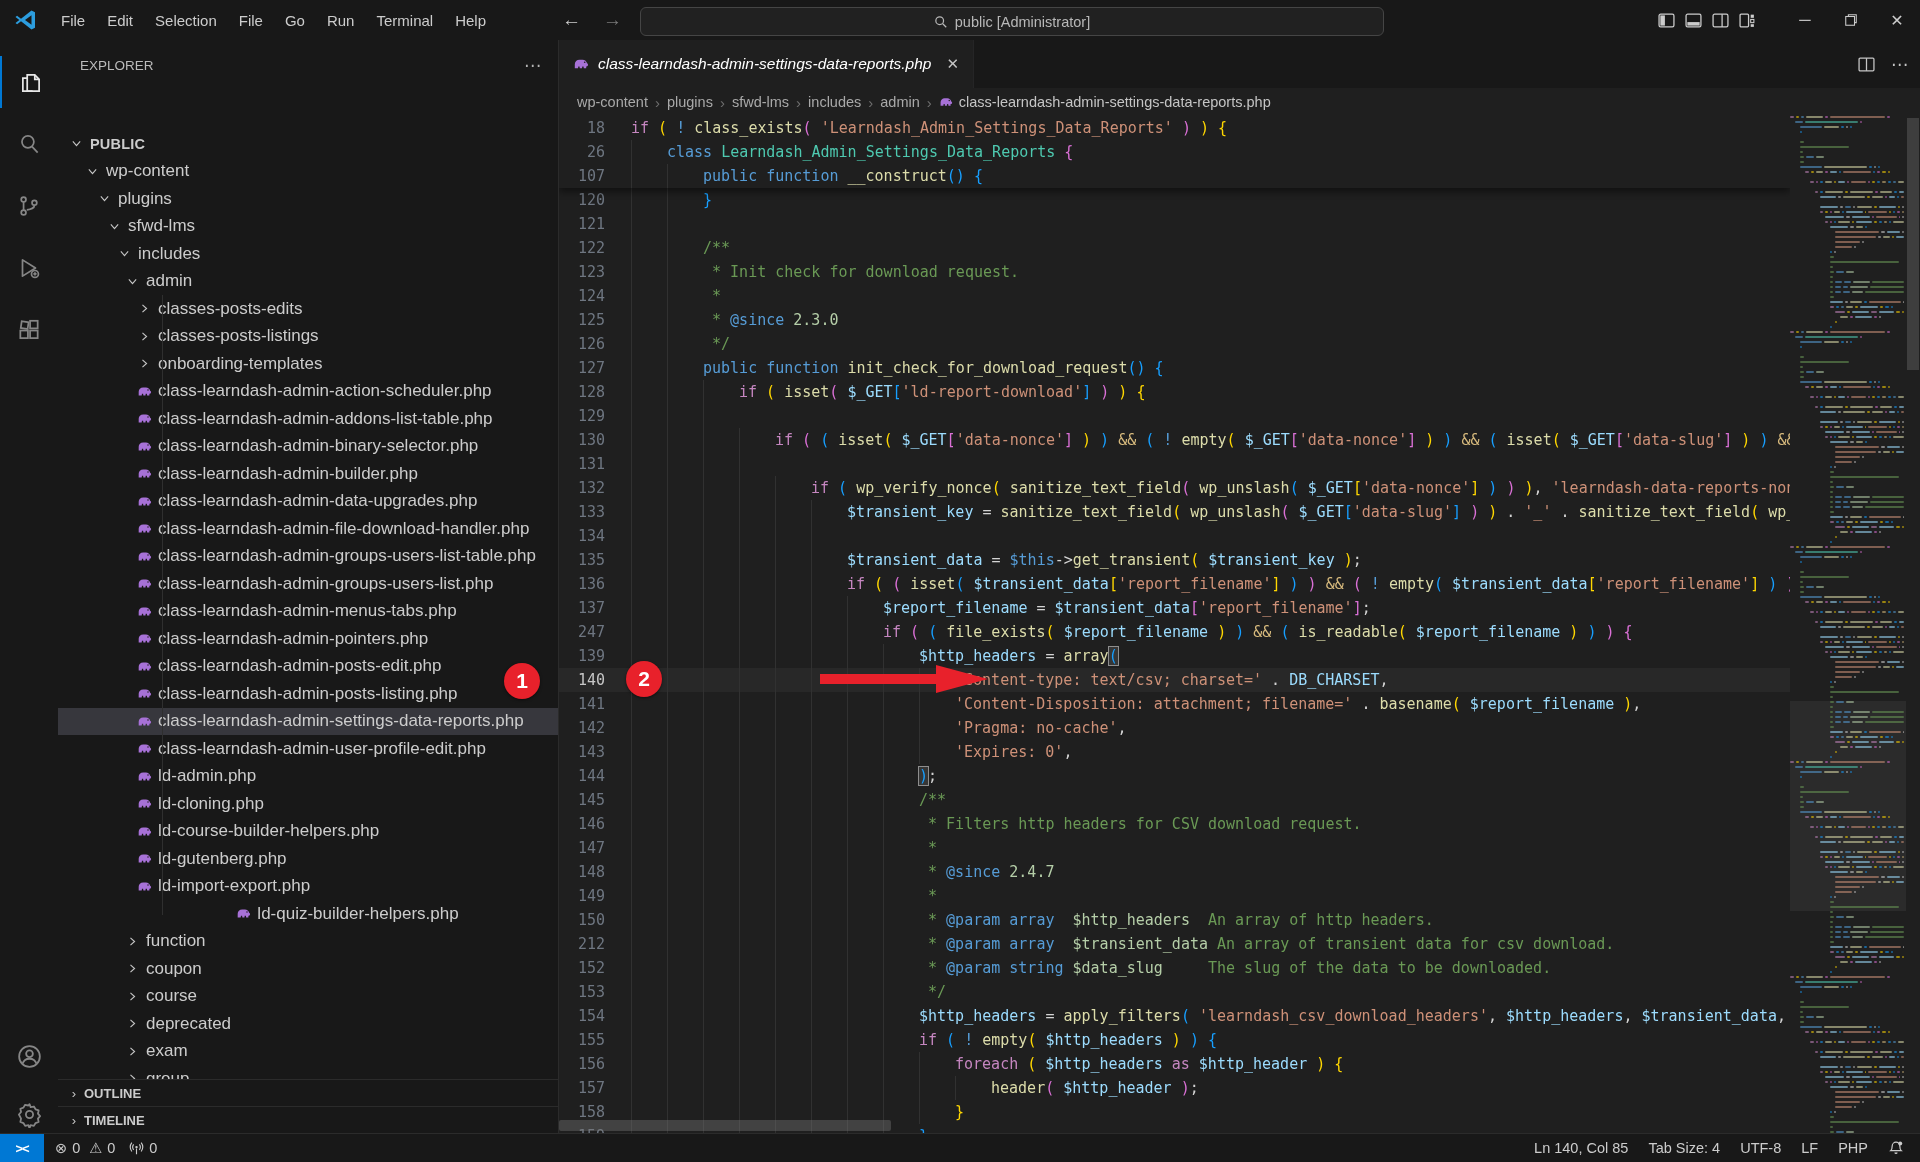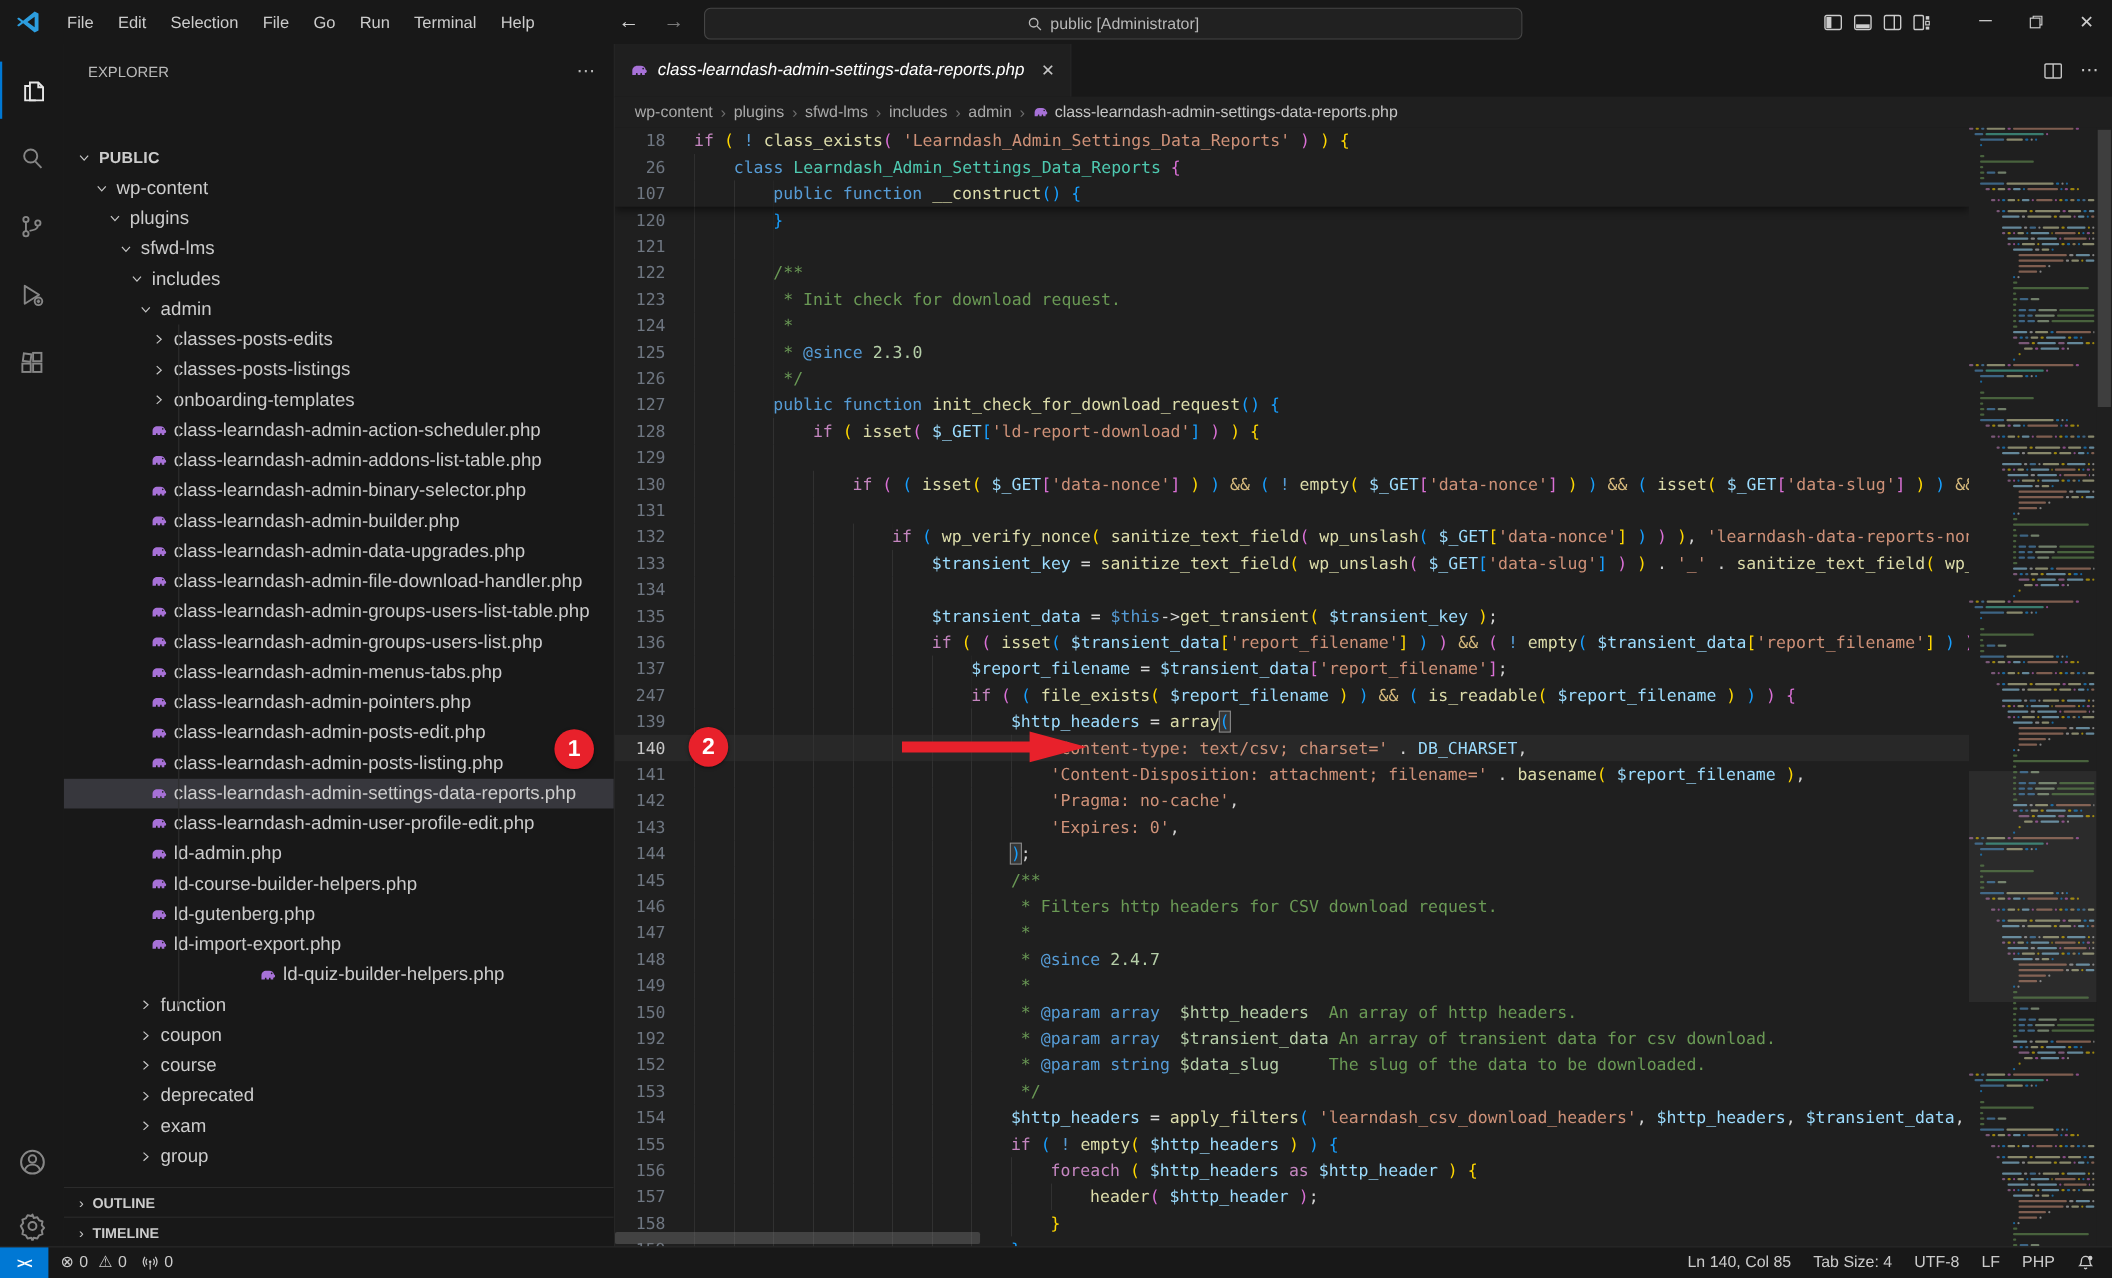--- a/index.html
+++ b/index.html
@@ -403,20 +403,29 @@
           </span>
           <span class="lbl">ld-admin.php</span>
         </div>
         <div class="trow" style="padding-left: 76px;">
           <span class="ficon">
             <svg width="15" height="15" viewBox="0 0 16 16">
               <path fill="#A771D7" d="M1.8 12.2V8.3c0-2.6 2-4.6 4.7-4.6h3c2.3 0 4.2 1.5 4.5 3.6.6.2 1 .8 1 1.5 0 .9-.7 1.6-1.6 1.6h-.2v1.8h-2.4l-.3-1.8H9.3l-.3 1.8H6.8l-.3-1.8H5.3l-.3 1.8H1.8z"></path>
               <circle cx="11.7" cy="6.3" r=".8" fill="#1f1f1f"></circle>
             </svg>
           </span>
+          <span class="lbl">ld-cloning.php</span>
+        </div>
+        <div class="trow" style="padding-left: 76px;">
+          <span class="ficon">
+            <svg width="15" height="15" viewBox="0 0 16 16">
+              <path fill="#A771D7" d="M1.8 12.2V8.3c0-2.6 2-4.6 4.7-4.6h3c2.3 0 4.2 1.5 4.5 3.6.6.2 1 .8 1 1.5 0 .9-.7 1.6-1.6 1.6h-.2v1.8h-2.4l-.3-1.8H9.3l-.3 1.8H6.8l-.3-1.8H5.3l-.3 1.8H1.8z"></path>
+              <circle cx="11.7" cy="6.3" r=".8" fill="#1f1f1f"></circle>
+            </svg>
+          </span>
           <span class="lbl">ld-course-builder-helpers.php</span>
         </div>
         <div class="trow" style="padding-left: 76px;">
           <span class="ficon">
             <svg width="15" height="15" viewBox="0 0 16 16">
               <path fill="#A771D7" d="M1.8 12.2V8.3c0-2.6 2-4.6 4.7-4.6h3c2.3 0 4.2 1.5 4.5 3.6.6.2 1 .8 1 1.5 0 .9-.7 1.6-1.6 1.6h-.2v1.8h-2.4l-.3-1.8H9.3l-.3 1.8H6.8l-.3-1.8H5.3l-.3 1.8H1.8z"></path>
               <circle cx="11.7" cy="6.3" r=".8" fill="#1f1f1f"></circle>
             </svg>
           </span>
           <span class="lbl">ld-gutenberg.php</span>
@@ -706,21 +715,21 @@
             <span class="ln">149</span>
             <span class="ind" style="width: 288px;"></span>
             <span class="ct"><span style="color: rgb(106, 153, 85);"> *</span></span>
           </div>
           <div class="cl">
             <span class="ln">150</span>
             <span class="ind" style="width: 288px;"></span>
             <span class="ct"><span style="color: rgb(106, 153, 85);"> * </span><span style="color: rgb(86, 156, 214);">@param</span><span style="color: rgb(86, 156, 214);"> array</span><span style="color: rgb(181, 206, 168);">  $http_headers</span><span style="color: rgb(106, 153, 85);">  An array of http headers.</span></span>
           </div>
           <div class="cl">
-            <span class="ln">192</span>
+            <span class="ln">212</span>
             <span class="ind" style="width: 288px;"></span>
             <span class="ct"><span style="color: rgb(106, 153, 85);"> * </span><span style="color: rgb(86, 156, 214);">@param</span><span style="color: rgb(86, 156, 214);"> array</span><span style="color: rgb(181, 206, 168);">  $transient_data</span><span style="color: rgb(106, 153, 85);"> An array of transient data for csv download.</span></span>
           </div>
           <div class="cl">
             <span class="ln">152</span>
             <span class="ind" style="width: 288px;"></span>
             <span class="ct"><span style="color: rgb(106, 153, 85);"> * </span><span style="color: rgb(86, 156, 214);">@param</span><span style="color: rgb(86, 156, 214);"> string</span><span style="color: rgb(181, 206, 168);"> $data_slug</span><span style="color: rgb(106, 153, 85);">     The slug of the data to be downloaded.</span></span>
           </div>
           <div class="cl">
             <span class="ln">153</span>

